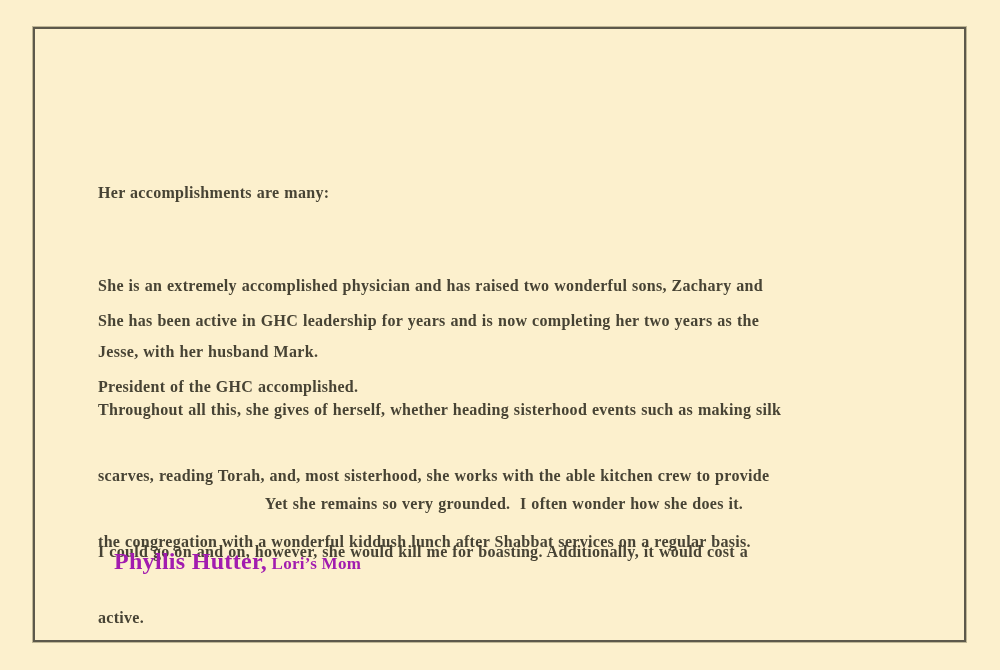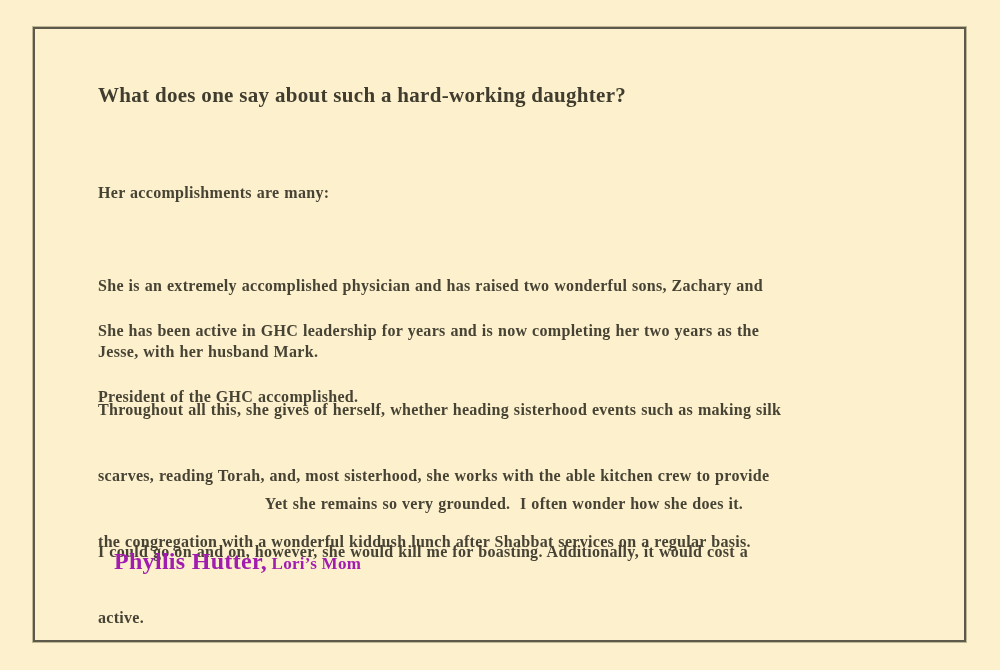--- a/index.html
+++ b/index.html
@@ -43,21 +43,21 @@
   .body-par {
     font-size: 16px;
     font-weight: 700;
     letter-spacing: 0.3px;
     line-height: 22px;
     word-spacing: 0.5px;
     margin-top: 44px;
   }
   .intro      { top: 138px; }
   .par-0      { top: 187px; }
-  .par-1      { top: 232px; }
+  .par-1      { top: 222px; }
   .par-2      { top: 311px; }
   .par-3      { top: 405px; text-align: center; }
   .par-4      { top: 453px; }
   .signature {
     top: 530px;
     font-weight: 700;
     color: #a21caf;
   }
   .signature .sig-name {
     font-size: 24px;
@@ -69,21 +69,20 @@
   }
   .line { min-height: 22px; }
 </style>
 </head>
 <body>
 
 <div class="canvas">
 
   <div class="frame"></div>
 
-  <h1 class="txt doc-title">What does one say about such a hard-working daughter?</h1>
 
   <div class="txt body-par intro">Her accomplishments are many:</div>
 
   <div class="txt body-par par-0">
     <div class="line">She is an extremely accomplished physician and has raised two wonderful sons, Zachary and</div>
     <div class="line">Jesse, with her husband Mark.</div>
   </div>
 
   <div class="txt body-par par-1">
     <div class="line">She has been active in GHC leadership for years and is now completing her two years as the</div>

